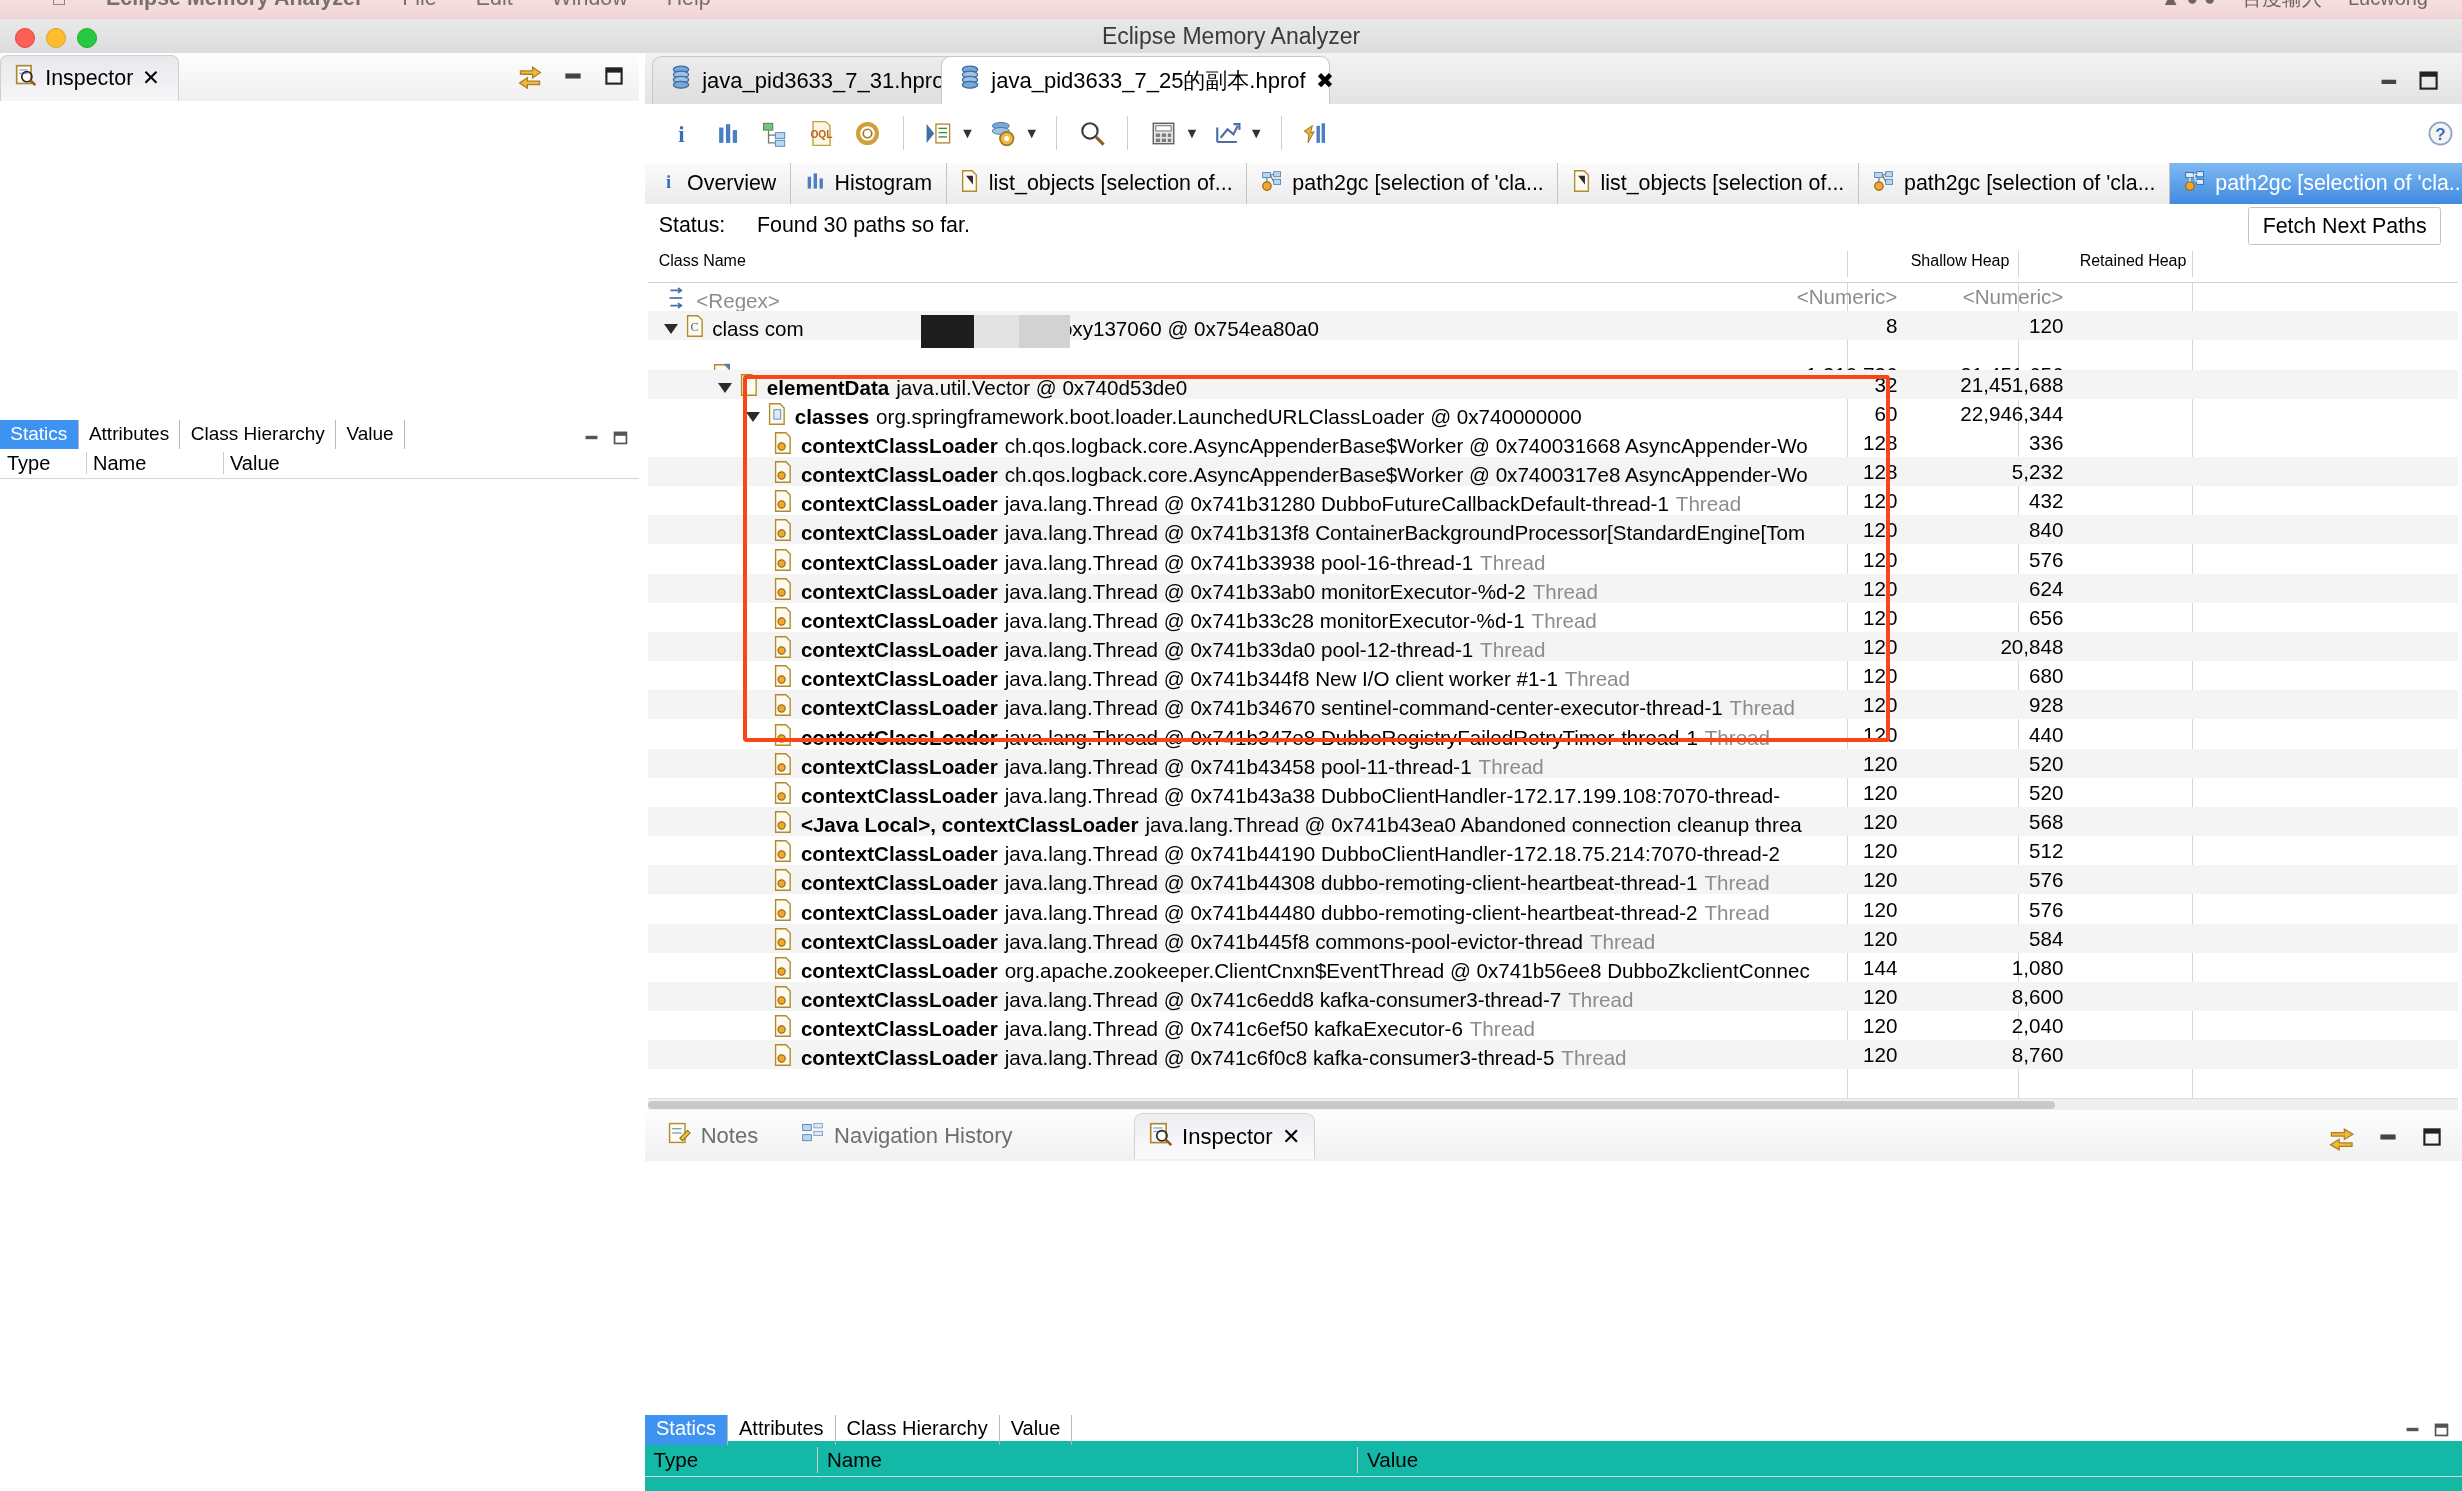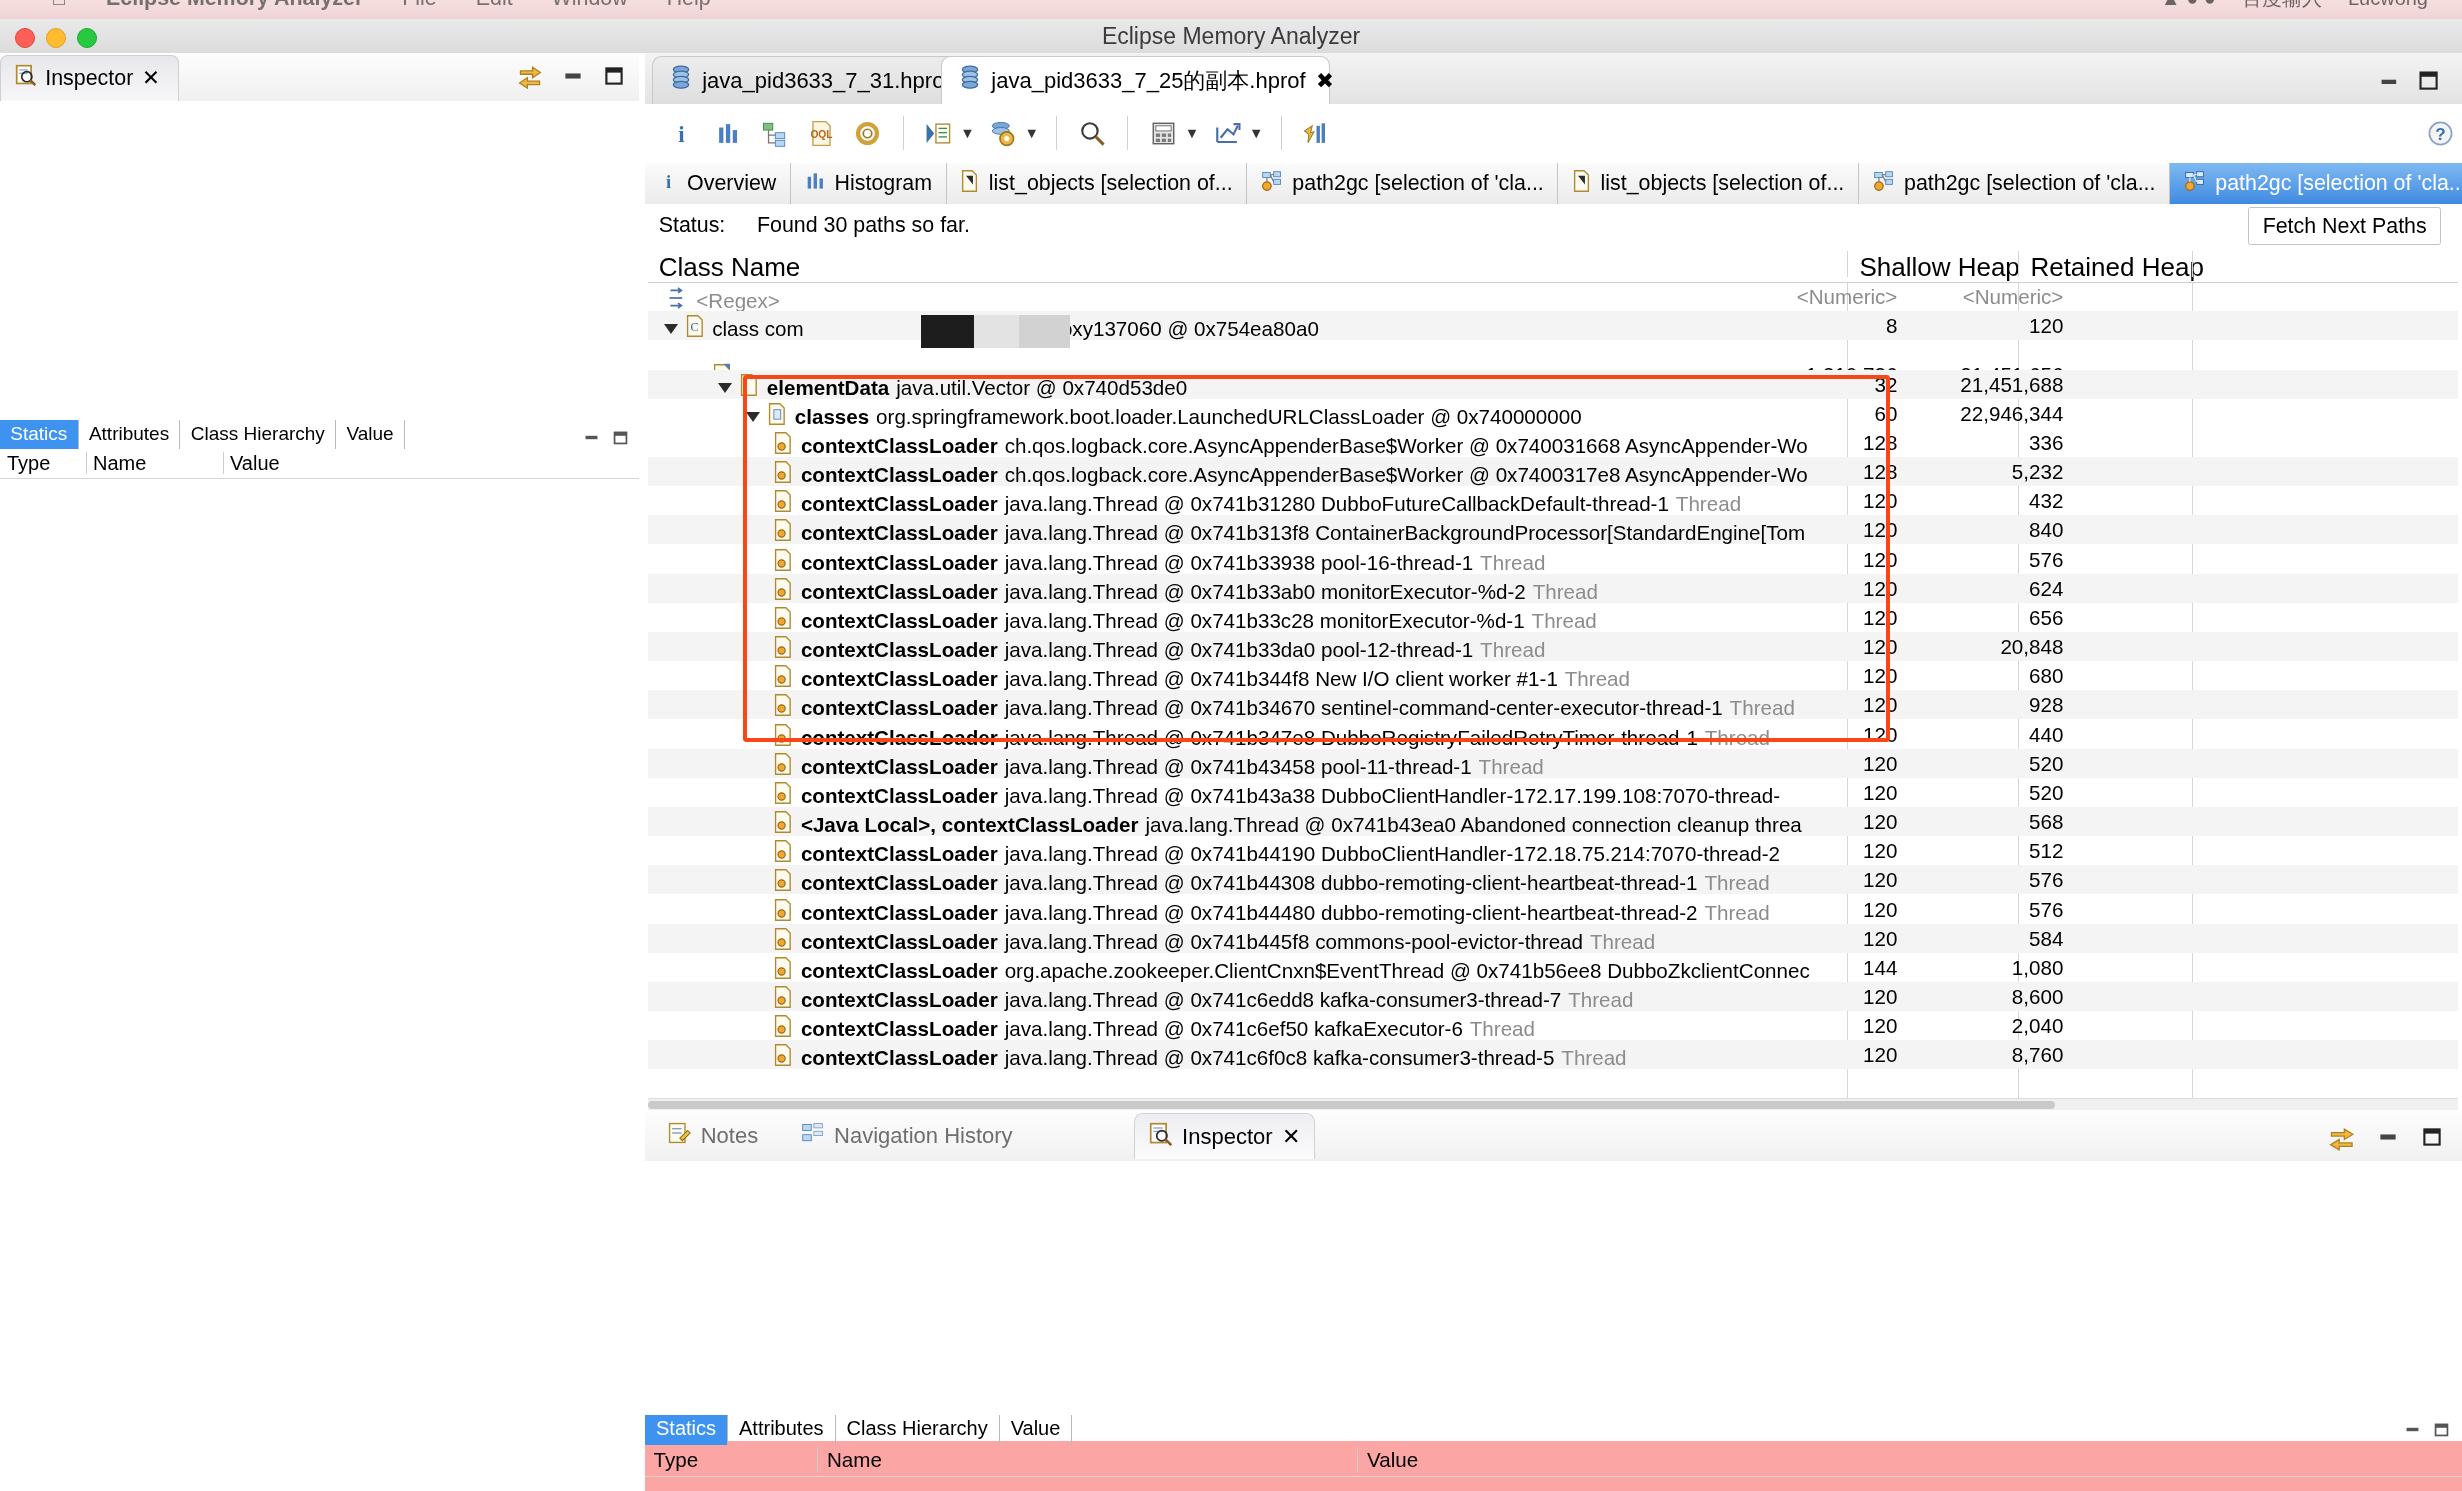--- a/index.html
+++ b/index.html
@@ -139,21 +139,21 @@
   .fetch-btn{
     position:absolute;right:20.6px;top:3.4px;height:36px;padding:0 13.7px;
     background:#ffffff;border:0.9px solid #c3c3c3;border-radius:2.6px;
     display:flex;align-items:center;font-size:21.4px;
   }
 
   
   .tree-table{position:absolute;left:3.4px;top:196px;width:1810px;height:849px;background:#ffffff;overflow:hidden;}
   .tt-head{
     position:absolute;left:0;top:0;width:1810px;height:33px;
-    background:#ffffff;border-bottom:0.9px solid #d0d0d0;font-size:26px;
+    background:#ffffff;border-bottom:0.9px solid #d0d0d0;font-size:16px;
   }
   .tt-head .th{position:absolute;top:3.4px;white-space:nowrap;}
   .tt-head .vsep{position:absolute;top:1.7px;width:0.9px;height:26px;background:#d4d4d4;}
 
   .tt-rows{position:absolute;left:0;top:33px;width:1810px;height:817px;}
   .row{
     position:absolute;left:0;width:1810px;height:29px;font-size:20.6px;white-space:nowrap;
   }
   .row.alt{background:#f4f4f4;}
   .row .cname{position:absolute;top:3.4px;display:flex;align-items:center;gap:6.9px;}
@@ -178,21 +178,21 @@
   }
 
   
   .redact{position:absolute;height:33px;}
 
   
   .h-scroll{position:absolute;left:3.4px;top:1045px;width:1810px;height:12px;background:#f0f0f0;border-top:0.9px solid #dcdcdc;}
   .h-thumb{position:absolute;left:0;top:1.7px;height:8.6px;width:1407px;background:#c9c9c9;border-radius:4.3px;}
 
   
-  .bottom-pane{position:absolute;left:645px;top:1057px;width:1817px;height:381px;background:#fca5a5;}
+  .bottom-pane{position:absolute;left:645px;top:1057px;width:1817px;height:381px;background:#14b8a6;}
   .bottom-tabbar{
     position:absolute;left:0;top:0;width:1817px;height:51px;
     background:linear-gradient(180deg,#fdfdfd 0%,#f1f1f1 100%);
   }
   .btab{
     position:absolute;top:3.4px;height:45px;display:flex;align-items:center;gap:9.4px;
     padding:0 13.7px;font-size:22px;white-space:nowrap;
   }
   .btab.inactive{color:#6e6e6e;}
   .btab.active{

